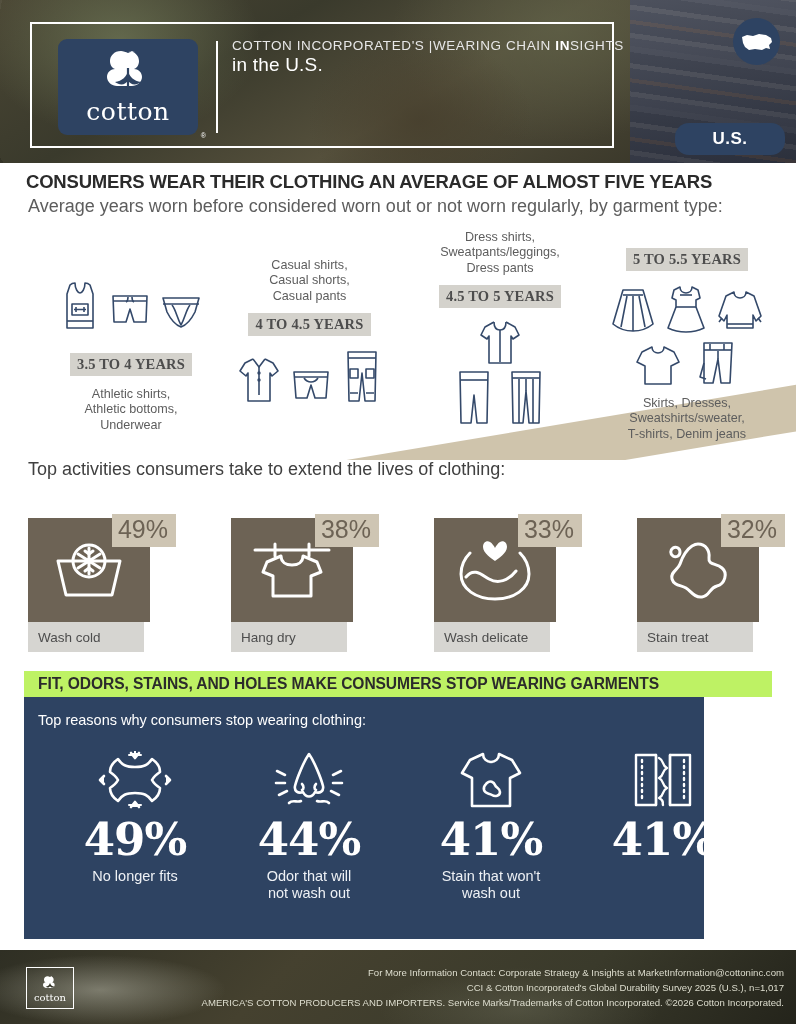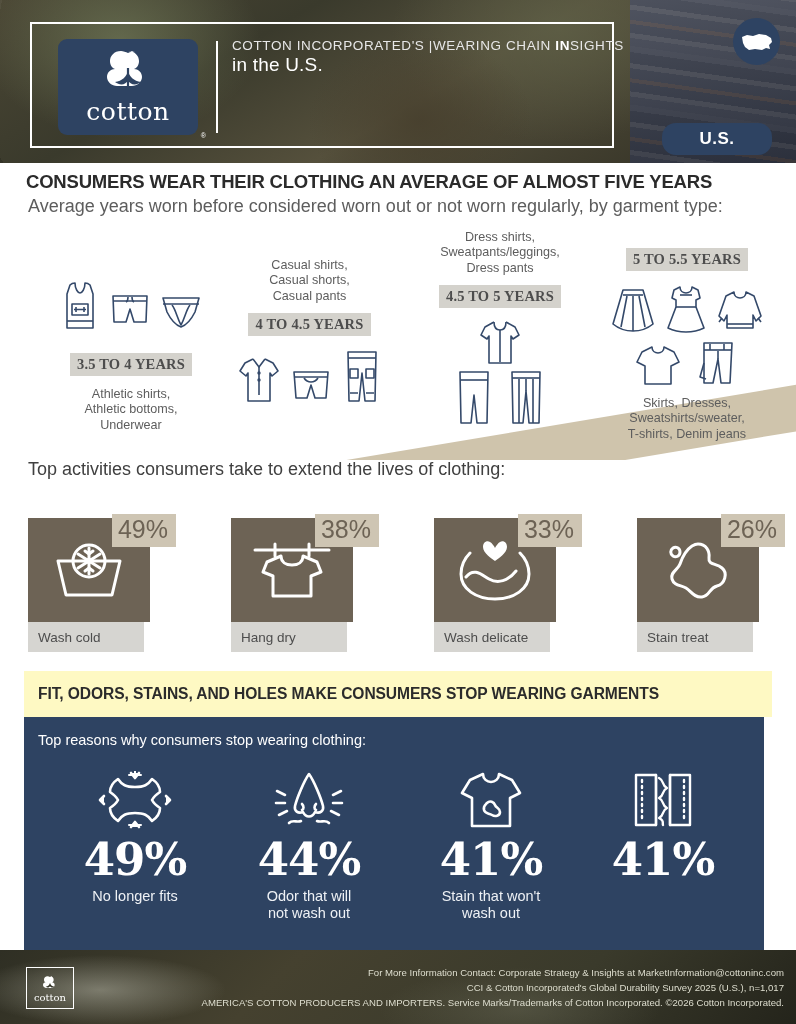--- a/index.html
+++ b/index.html
@@ -84,21 +84,21 @@
         #2d3440 41px 52px, #8d9099 52px 58px);
     overflow: hidden;
   }
   .us-circle {
     position: absolute; right: 16px; top: 18px;
     width: 47px; height: 47px; border-radius: 50%;
     background: #2e4362;
     display: flex; align-items: center; justify-content: center;
   }
   .us-badge {
-    position: absolute; left: 32px; bottom: 8px;
+    position: absolute; left: 45px; bottom: 8px;
     width: 110px; height: 32px;
     background: #2e4362; border-radius: 14px;
     color: #fff; font-size: 17px; font-weight: 700;
     display: flex; align-items: center; justify-content: center;
     letter-spacing: .5px;
   }
 
   
   .sec1-title {
     position: absolute; left: 26px; top: 171px;
@@ -167,29 +167,29 @@
     display: flex; align-items: center;
     padding-left: 10px;
   }
 
   
   .sec3 {
     position: absolute; left: 24px; top: 671px;
     width: 748px; height: 272px;
   }
   .sec3-bar {
-    width: 748px; height: 46px;
-    background: #fef9c3;
+    width: 748px; height: 26px;
+    background: #bef264;
     display: flex; align-items: center;
     padding-left: 14px;
     font-size: 15.6px; font-weight: 700; color: #2b2b2b;
     letter-spacing: -0.1px;
   }
   .sec3-body {
-    width: 740px; height: 242px;
+    width: 680px; height: 242px;
     background: #2e4362; position: relative;
   }
   .sec3-sub {
     position: absolute; left: 14px; top: 15px;
     color: #ffffff; font-size: 14.5px;
   }
   .reason { position: absolute; top: 52px; width: 174px; text-align: center; }
   .reason-icon { height: 62px; display: flex; align-items: center; justify-content: center; }
   .reason-pct {
     font-family: "DejaVu Serif", serif;
@@ -465,21 +465,21 @@
 
 <div class="tile" style="left:637px; top:518px;">
   <div class="tile-img">
     <svg width="72" height="64" viewBox="0 0 72 64">
       <g fill="none" stroke="#ffffff" stroke-width="3" stroke-linejoin="round" stroke-linecap="round">
         <path d="M36 6 C44 6 48 13 47 20 C46 27 54 25 60 30 C66 35 63 46 55 48 C47 50 48 58 40 59 C32 60 29 53 24 50 C19 47 12 48 10 41 C8 34 16 32 18 26 C20 20 24 12 30 8 C32 6.8 34 6 36 6 Z"></path>
         <path d="M11 10 C14 8 18 10 18 14 C18 18 14 20 11 18 C8 16 8 12 11 10 Z"></path>
       </g>
     </svg>
   </div>
-  <div class="tile-pct">26%</div>
+  <div class="tile-pct">32%</div>
   <div class="tile-cap">Stain treat</div>
 </div>
 
 <div class="sec3">
   <div class="sec3-bar">FIT, ODORS, STAINS, AND HOLES MAKE CONSUMERS STOP WEARING GARMENTS</div>
   <div class="sec3-body">
     <div class="sec3-sub">Top reasons why consumers stop wearing clothing:</div>
 
     <div class="reason" style="left:24px;">
       <div class="reason-icon">

